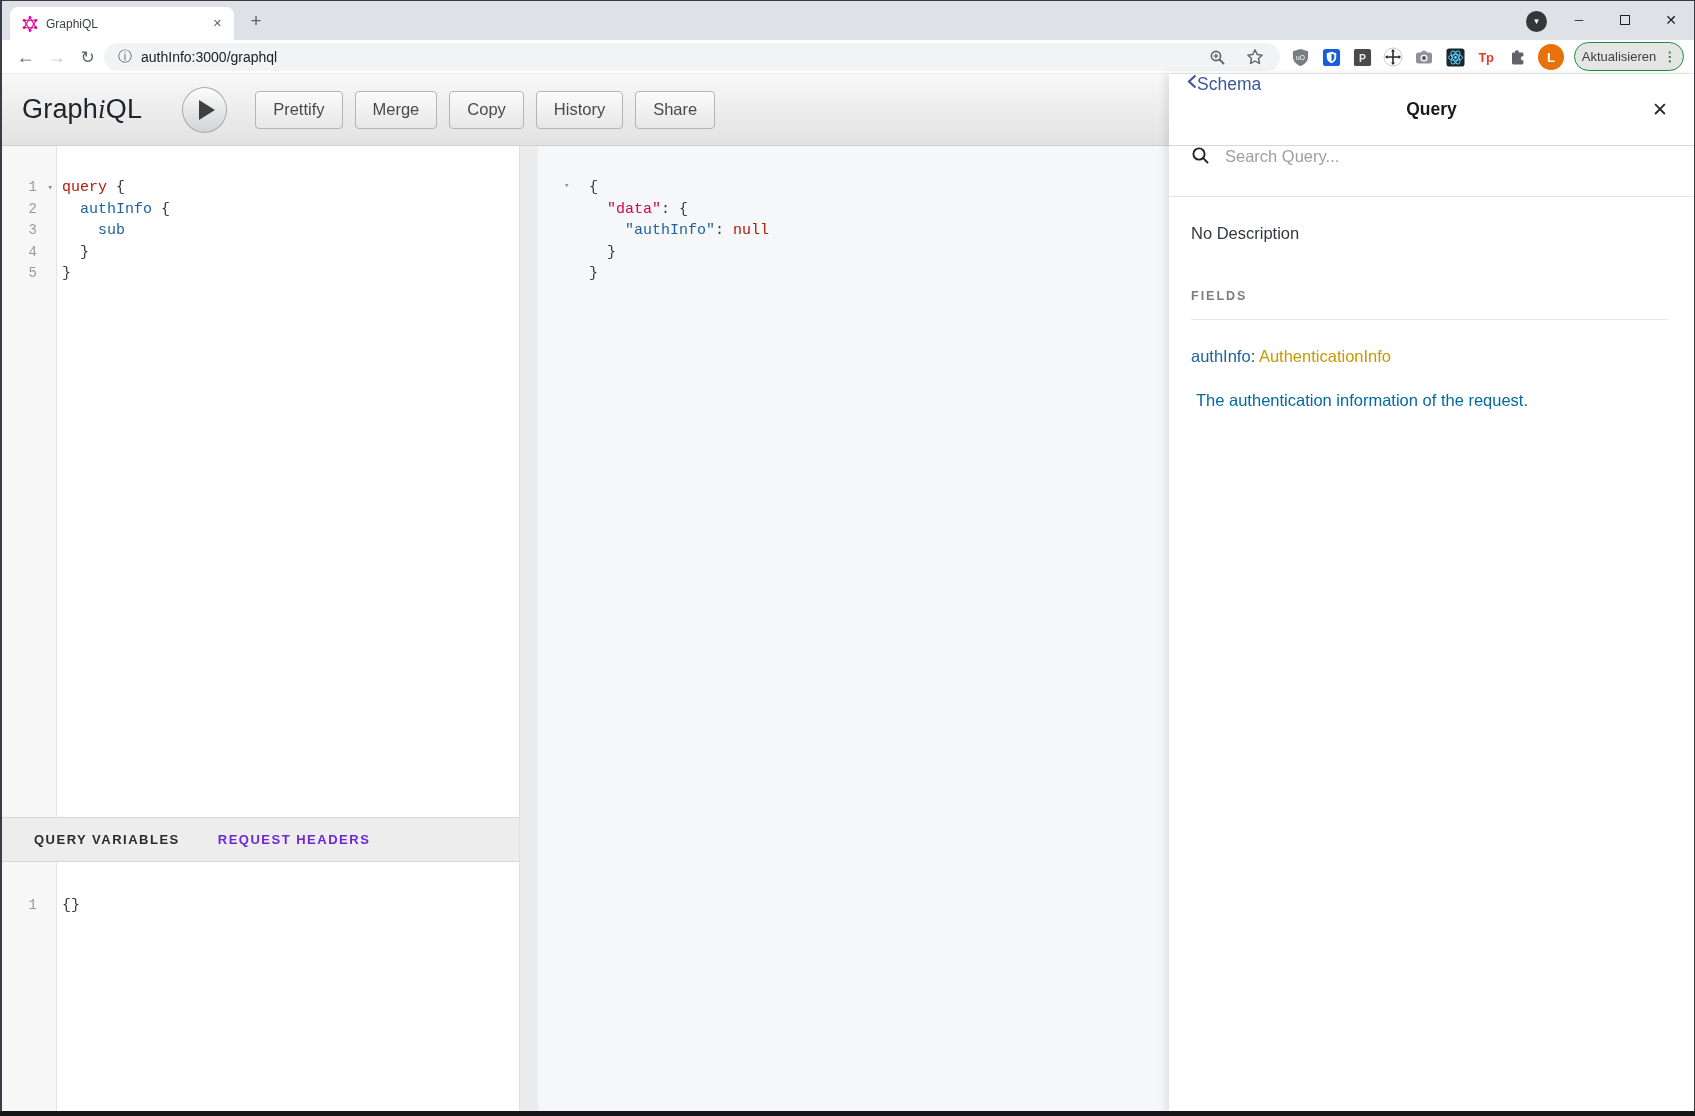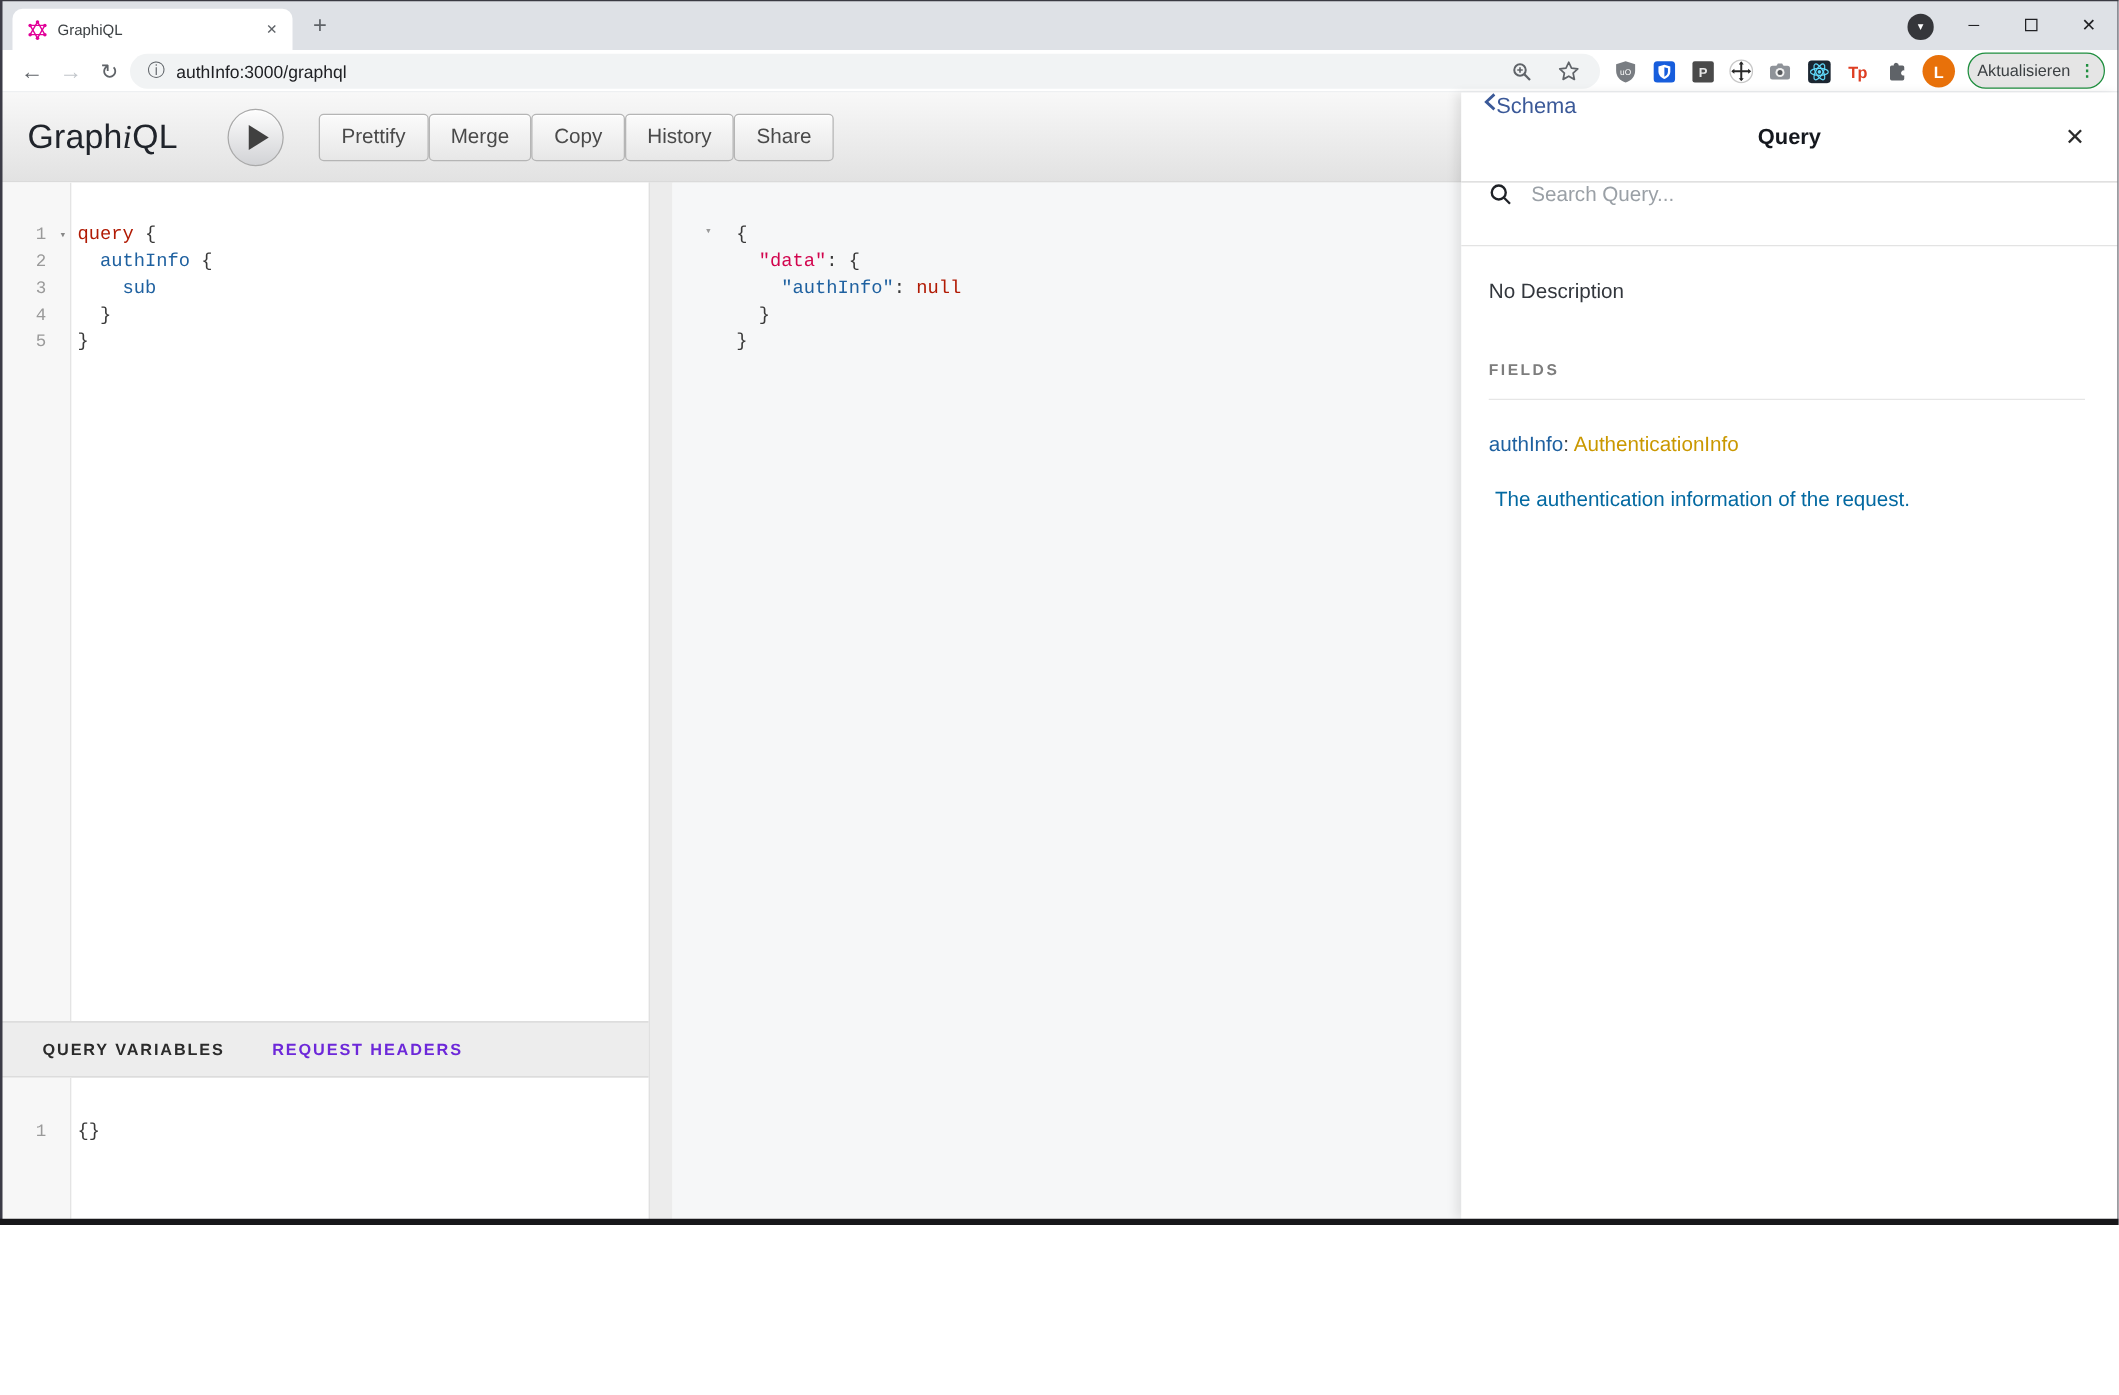--- a/index.html
+++ b/index.html
@@ -1,17 +1,17 @@
 <!DOCTYPE html>
 <html><head>
 <meta charset="utf-8">
 <style>
   * { box-sizing: border-box; }
   body { margin:0; background:#fff; font-family:"Liberation Sans", sans-serif; }
-  .window { position:relative; width:1695px; height:980px; background:#fff; overflow:hidden; }
+  .window { position:relative; width:1695px; height:1116px; background:#fff; overflow:hidden; }
 
   
   .frame-top{position:absolute;left:0;top:0;right:0;height:1px;background:#3a3a42;z-index:60}
   .frame-left{position:absolute;left:0;top:0;bottom:0;width:2px;background:#3c3c47;z-index:60}
   .frame-right{position:absolute;right:0;top:0;bottom:0;width:1px;background:#3c3c47;z-index:60}
   .frame-bottom{position:absolute;left:0;right:0;bottom:0;height:5px;background:#17171a;z-index:60}
 
   
   .titlebar{position:absolute;left:0;top:0;right:0;height:40px;background:#DEE1E6}
   .tab{position:absolute;left:10px;top:7px;width:224px;height:33px;background:#fff;border-radius:8px 8px 0 0;display:flex;align-items:center;padding:0 8px 0 12px}
@@ -40,21 +40,21 @@
   .avatar{width:26px;height:26px;border-radius:50%;background:#E8710A;color:#fff;font-size:13px;font-weight:bold;display:flex;align-items:center;justify-content:center}
   .update-pill{position:absolute;left:1574px;top:42px;width:110px;height:29px;border:1px solid #1E8E3E;border-radius:15px;display:flex;align-items:center;justify-content:center;gap:7px;font-size:13px;color:#3C4043;background:#e5e5e5}
   .dots{color:#1E8E3E;font-size:13px;font-weight:bold}
 
   
   .gql-topbar{position:absolute;left:0;top:74px;width:1169px;height:72px;background:linear-gradient(#f8f8f8,#e2e2e2);border-bottom:1px solid #d0d0d0;display:flex;align-items:center}
   .logo{margin-left:22px;font-size:27px;color:#20242B;letter-spacing:0.2px}
   .logo .it{font-style:italic;font-family:"Liberation Serif",serif}
   .play{margin-left:40px;width:45px;height:46px;border-radius:50%;background:linear-gradient(#fdfdfd,#d2d3d6);border:1px solid #a9a9a9;box-shadow:inset 0 1px 0 rgba(255,255,255,.7);display:flex;align-items:center;justify-content:center;cursor:pointer}
   .play-tri{width:0;height:0;border-left:16px solid #404040;border-top:10px solid transparent;border-bottom:10px solid transparent;margin-left:5px}
-  .tb-buttons{margin-left:28px;display:flex;gap:0}
+  .tb-buttons{margin-left:28px;display:flex;gap:12px}
   .tb-btn{height:38px;padding:0 17px;font-size:16.5px;color:#4a4a4a;background:linear-gradient(#fbfbfb,#e7e7e7);border:1px solid #b5b5b5;border-radius:4px;display:flex;align-items:center;box-shadow:inset 0 1px 0 #fff;cursor:pointer}
 
   
   .mono{font-family:"Liberation Mono","DejaVu Sans Mono",monospace;font-size:15px}
   .left-pane{position:absolute;left:0;top:146px;width:519px;bottom:5px;background:#fff}
   .query-section{position:absolute;left:0;top:0;width:519px;height:671px;overflow:hidden}
   .gutter{position:absolute;left:0;top:0;bottom:0;width:57px;background:#F7F7F7;border-right:1px solid #E4E4E4;padding-top:31px}
   .gut-line{height:21.5px;line-height:21.5px;text-align:right;padding-right:19px;color:#9A9A9A;position:relative}
   .gut-line .num{font-family:"Liberation Mono","DejaVu Sans Mono",monospace;font-size:14px}
   .fold{position:absolute;right:3px;top:1px;font-size:9px;color:#888}

